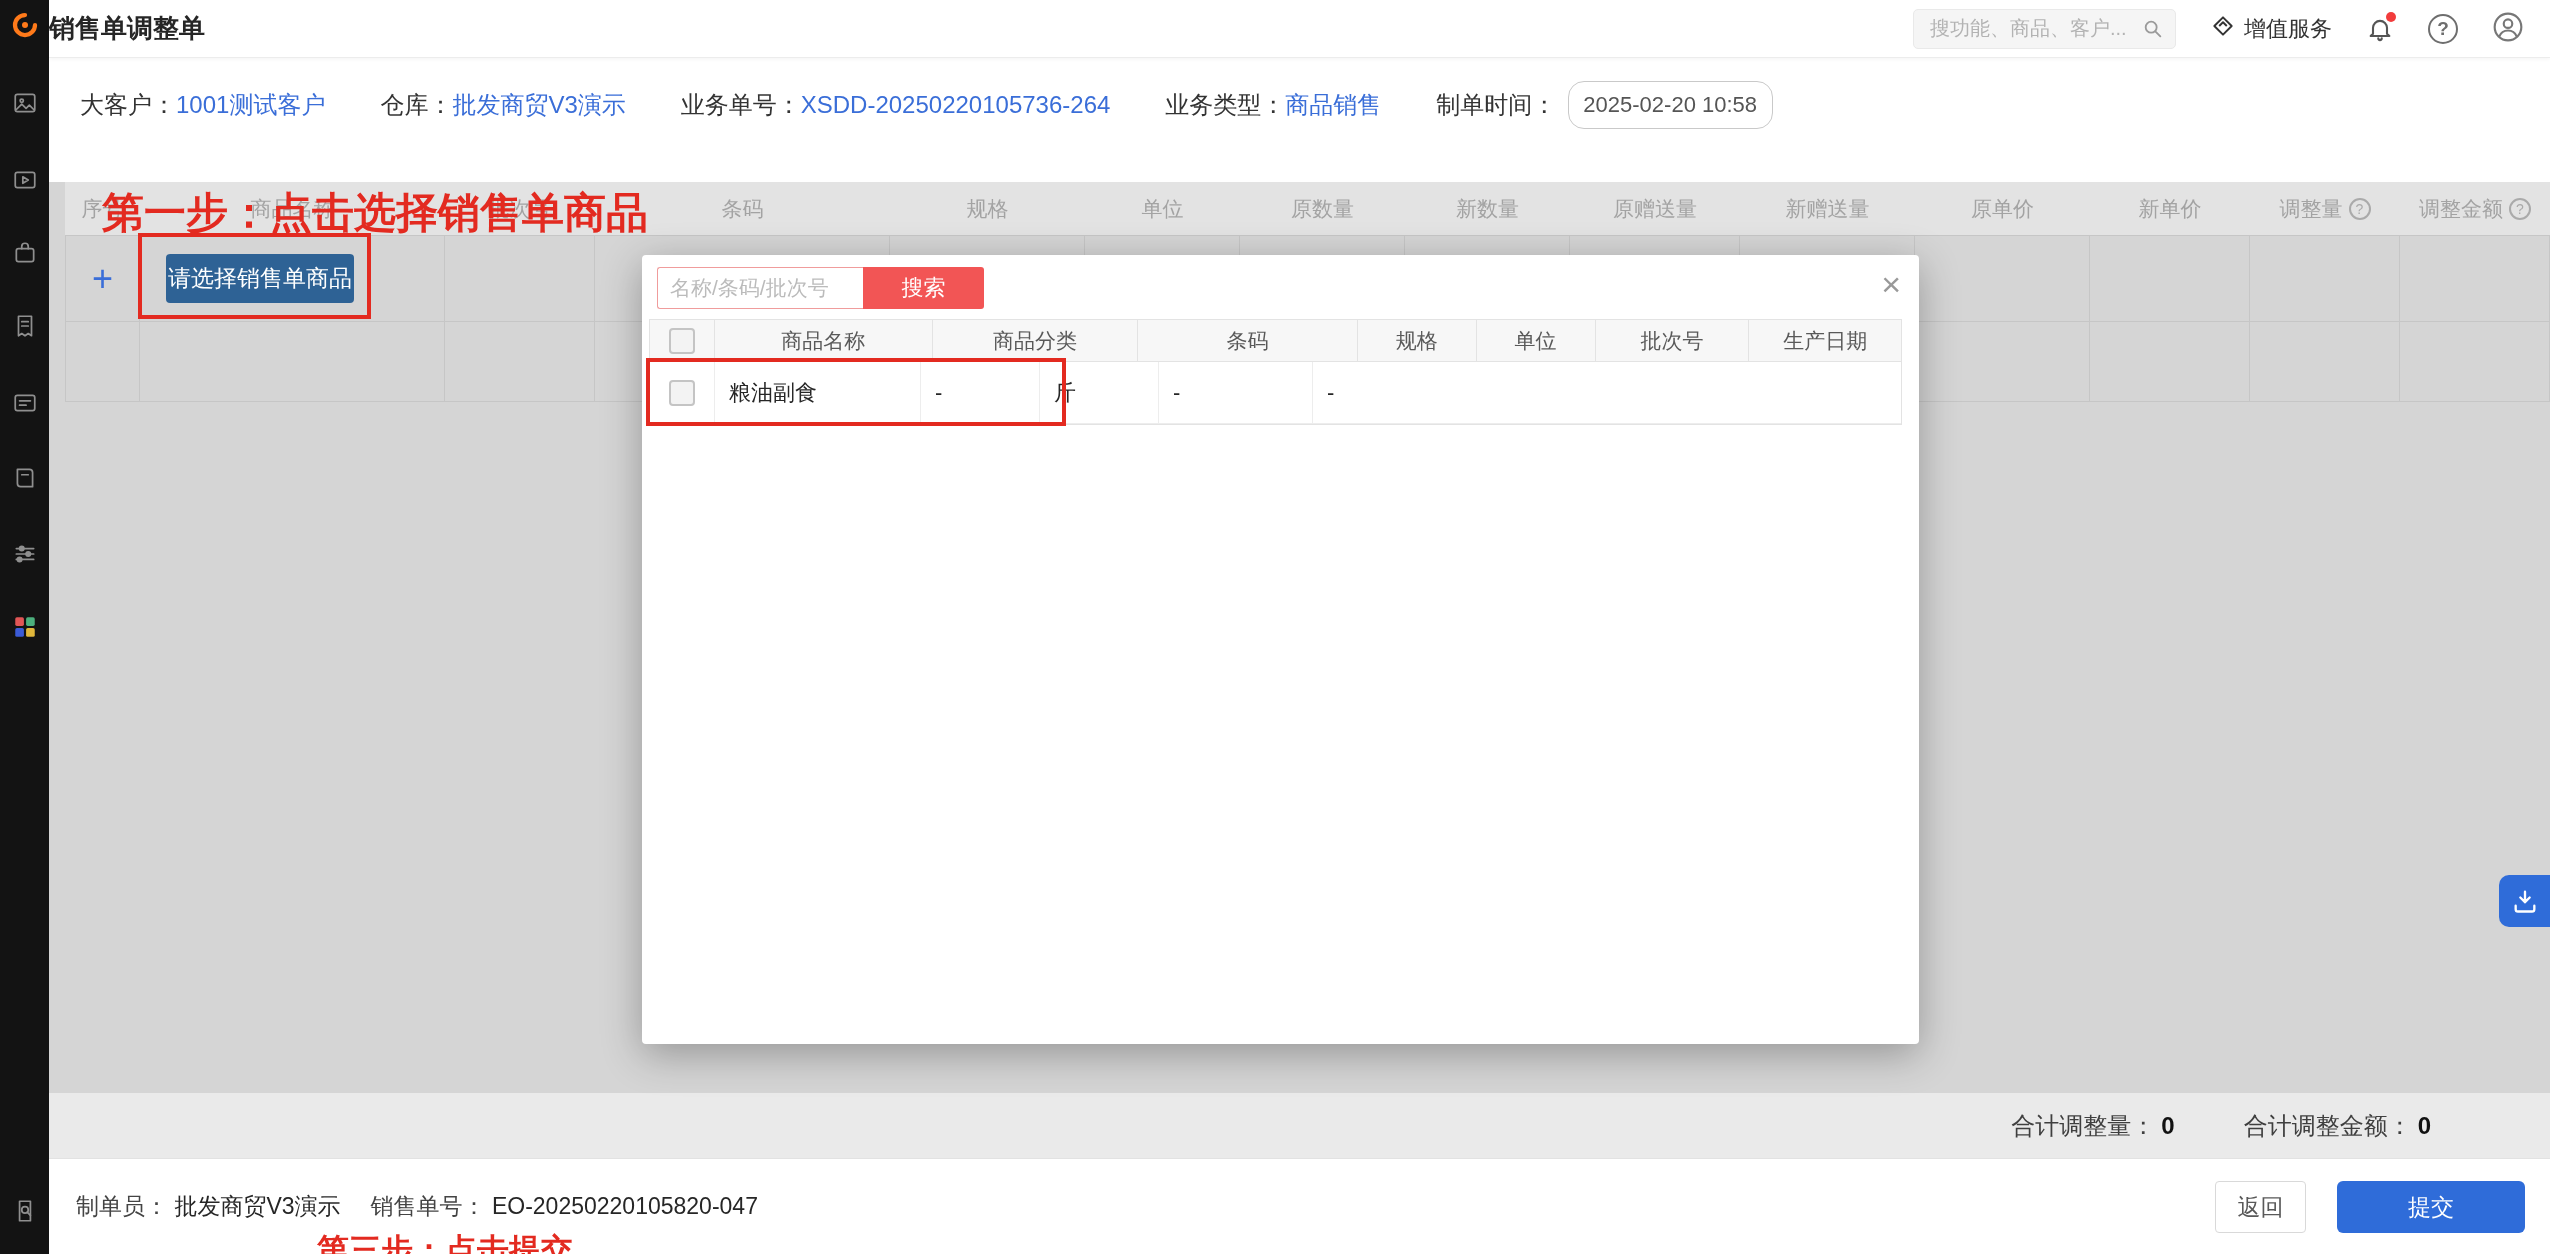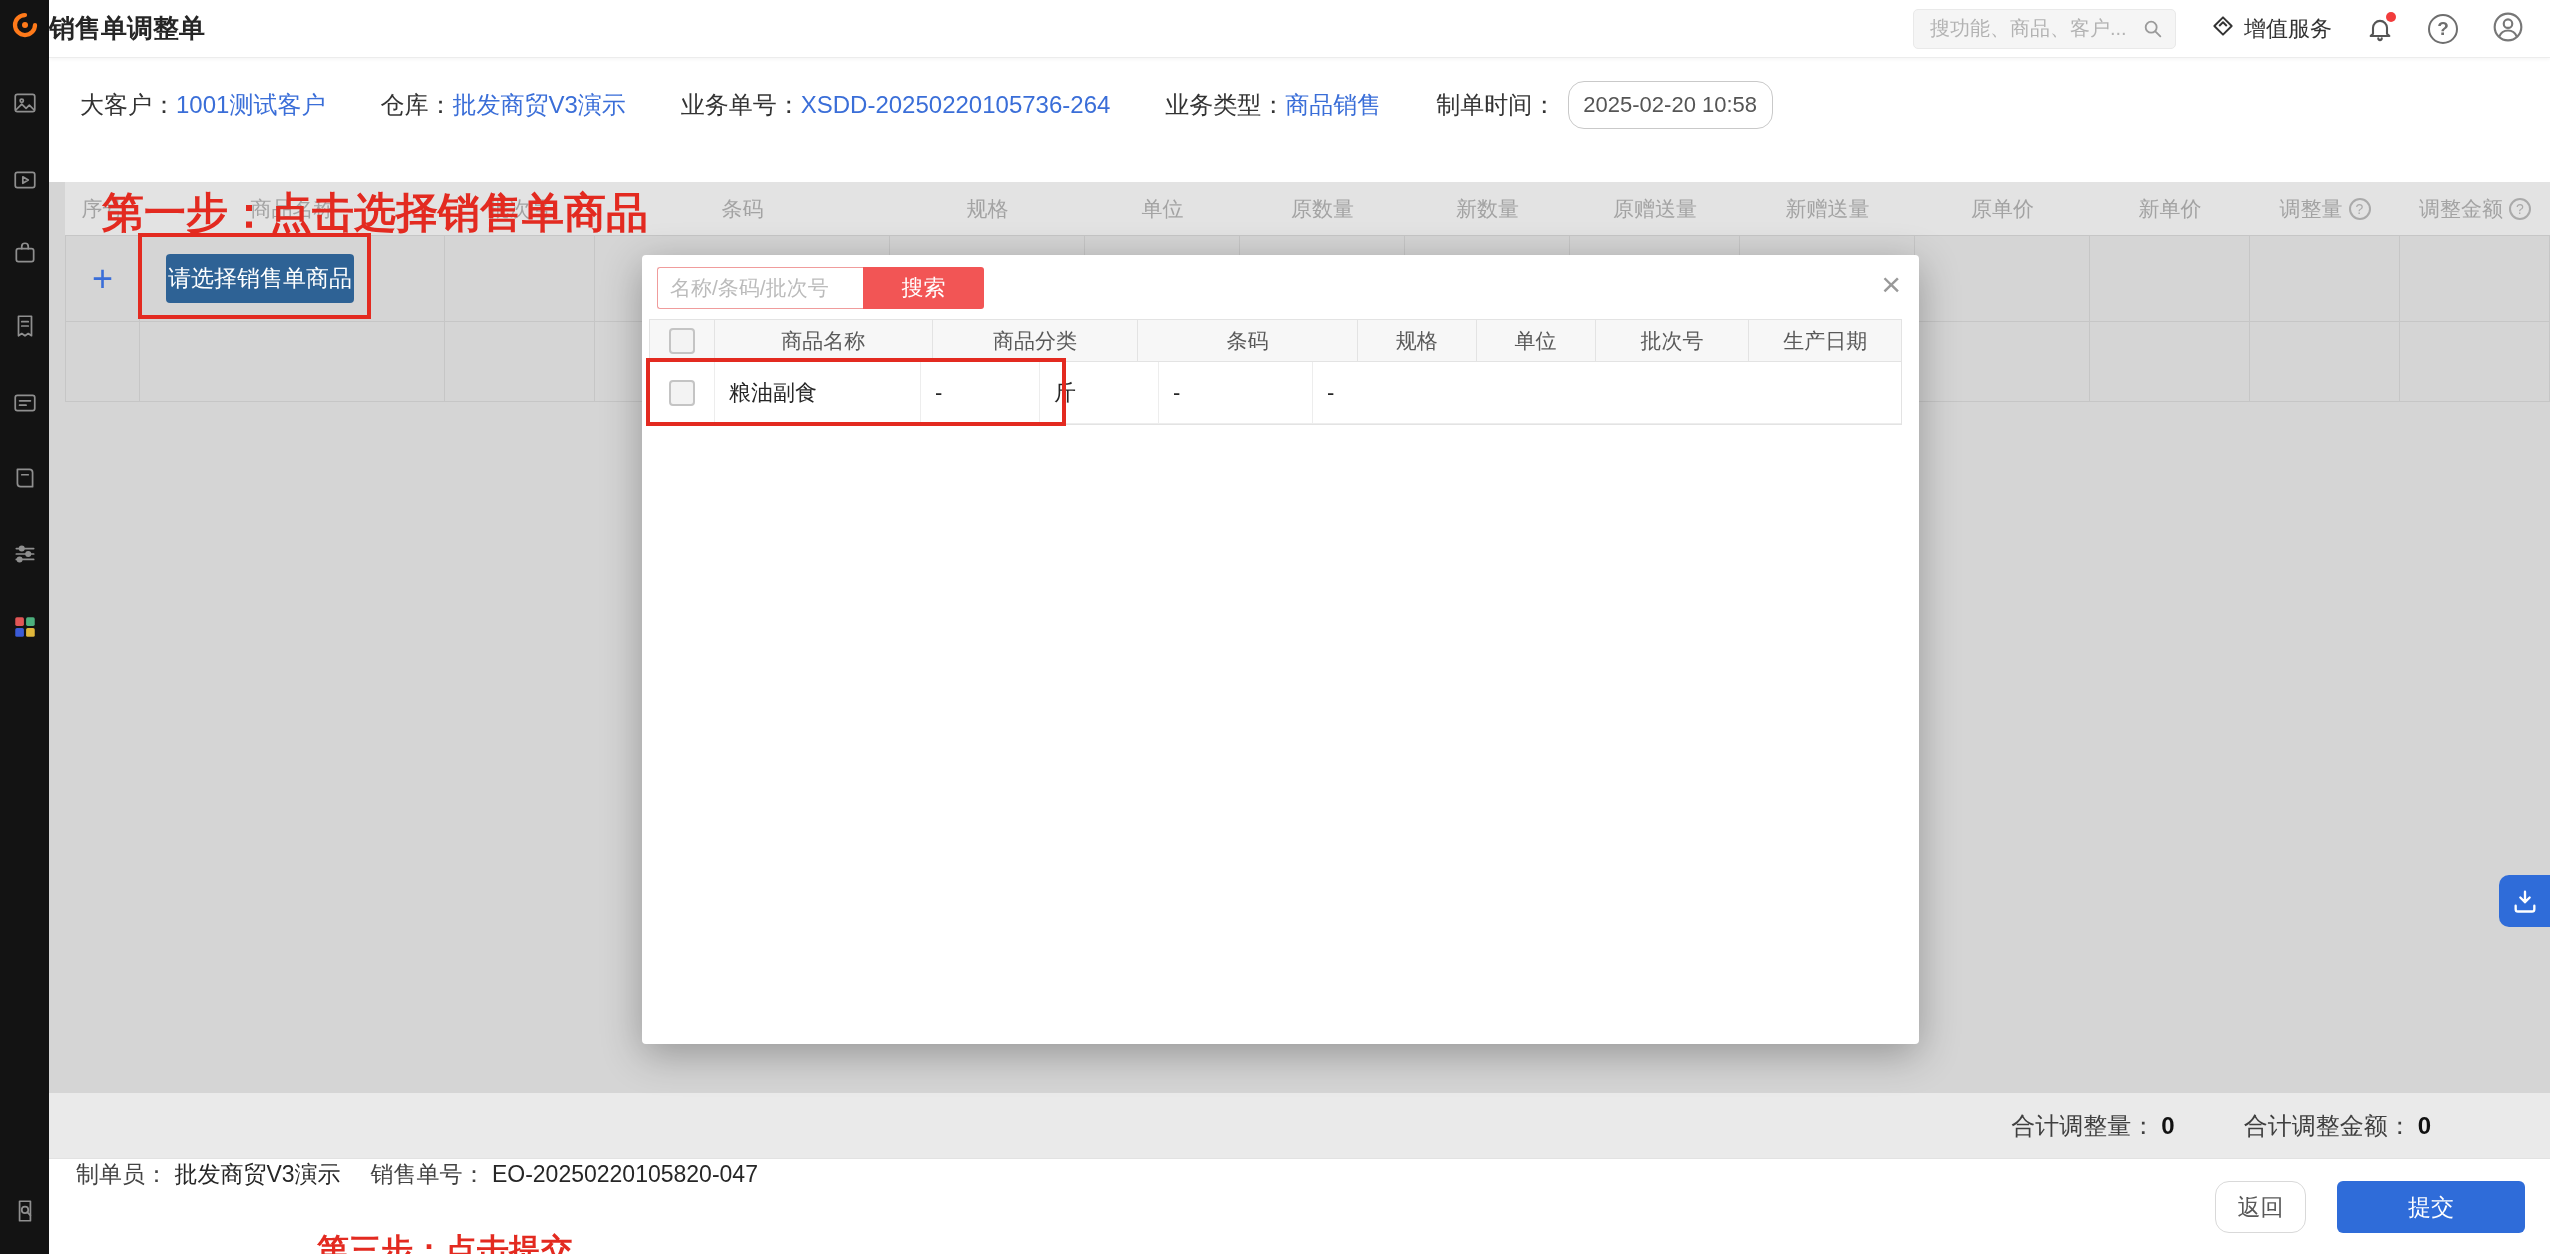--- a/index.html
+++ b/index.html
@@ -53,24 +53,24 @@
   .ann-box { position: absolute; border: 4px solid #e32a20; z-index: 30; }
   .ann-box1 { left: 89px; top: 51px; width: 233px; height: 86px; }
 
   
   .totals { position: absolute; left: 49px; top: 1093px; right: 0; height: 65px; background: #eaeaea; display: flex; align-items: center; justify-content: flex-end; padding-right: 119px; gap: 69px; font-size: 24px; z-index: 2; }
   .t-group { display: flex; align-items: center; gap: 6px; }
   .t-label { color: #3f3f3f; }
   .t-val { color: #111; font-weight: 700; }
 
   
-  .footer { position: absolute; left: 49px; top: 1158px; right: 0; height: 96px; background: #fff; border-top: 1px solid #e2e2e2; display: flex; padding-left: 27px; gap: 30px; font-size: 23px; z-index: 2; }
+  .footer { position: absolute; left: 49px; top: 1158px; right: 0; height: 96px; background: #fff; border-top: 1px solid #e2e2e2; display: flex; align-items: center; padding-left: 27px; gap: 30px; font-size: 23px; z-index: 2; }
   .f-label { color: #444; }
   .f-val { color: #262626; }
-  .btn-back { position: absolute; right: 244px; top: 22px; width: 91px; height: 52px; background: #fff; border: 1px solid #d9d9d9; border-radius: 14px; font-size: 23px; color: #595959; font-family: "Liberation Sans", sans-serif; cursor: pointer; }
+  .btn-back { position: absolute; right: 244px; top: 22px; width: 91px; height: 52px; background: #fff; border: 1px solid #d9d9d9; border-radius: 4px; font-size: 23px; color: #595959; font-family: "Liberation Sans", sans-serif; cursor: pointer; }
   .btn-submit { position: absolute; right: 25px; top: 22px; width: 188px; height: 52px; background: #2f6cd9; border: none; border-radius: 6px; font-size: 23px; color: #fff; font-family: "Liberation Sans", sans-serif; cursor: pointer; }
 
   
   .modal { position: absolute; left: 642px; top: 255px; width: 1277px; height: 789px; background: #fff; border-radius: 4px; box-shadow: 0 10px 40px rgba(0,0,0,.3); z-index: 20; }
   .modal-close { position: absolute; right: 18px; top: 12px; font-size: 34px; color: #999; cursor: pointer; line-height: 1; }
   .msearch { position: absolute; left: 15px; top: 12px; display: flex; }
   .msearch input { width: 206px; height: 42px; border: 1px solid #f09c9c; border-right: none; border-radius: 3px 0 0 3px; padding: 0 12px; font-size: 21px; color: #333; font-family: "Liberation Sans", sans-serif; }
   .msearch input::placeholder { color: #bbb; }
   .msearch-btn { width: 121px; height: 42px; background: #f25555; color: #fff; border: none; border-radius: 0 3px 3px 0; font-size: 22px; font-family: "Liberation Sans", sans-serif; cursor: pointer; }
   .mtable { position: absolute; left: 7px; top: 64px; width: 1253px; border: 1px solid #e3e3e3; }

